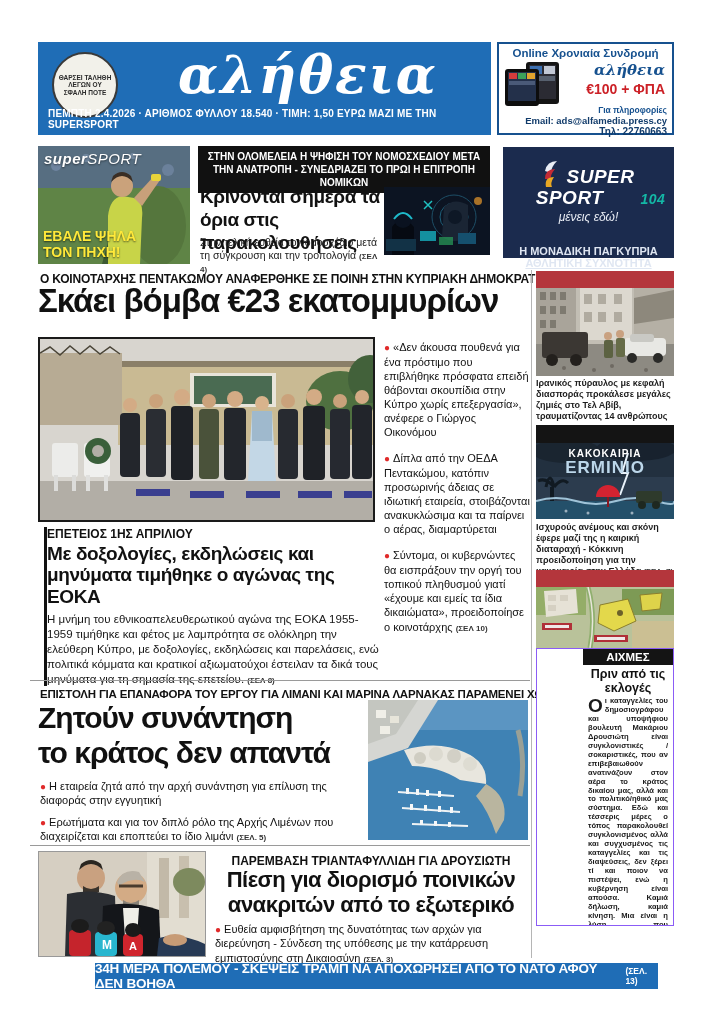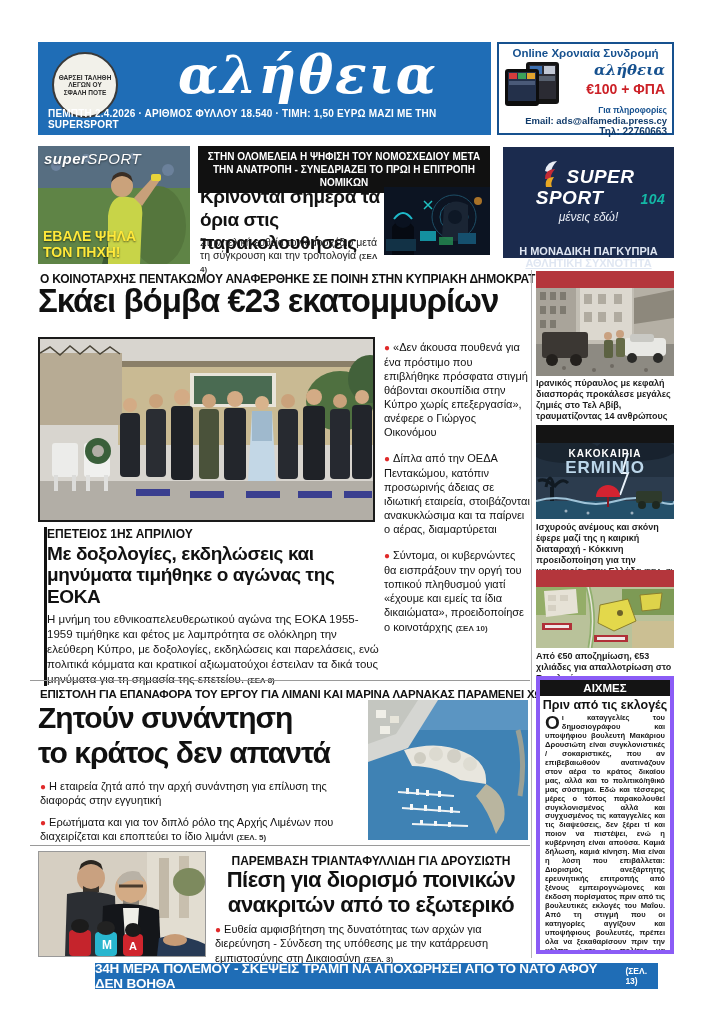--- a/index.html
+++ b/index.html
@@ -90,21 +90,21 @@
   .iran-photo{top:288px;height:88px;overflow:hidden;}
   .iran-cap{top:378px;}
   .erm-h{top:425px;height:17px;}
   .erm-photo{top:443px;height:76px;overflow:hidden;}
   .erm-ov1{position:absolute;left:0;top:5px;width:100%;text-align:center;color:#fff;font-weight:800;font-size:10px;letter-spacing:1px;}
   .erm-ov2{position:absolute;left:0;top:15px;width:100%;text-align:center;color:#bcd7ea;font-weight:900;font-size:17px;letter-spacing:1px;}
   .erm-cap{top:522px;}
   .court-h{top:570px;height:16px;}
   .court-photo{top:587px;height:61px;overflow:hidden;}
   .court-cap{top:651px;}
-  .aixmes{top:676px;height:278px;border:4px solid #8b5cf6;box-sizing:border-box;background:#fff;overflow:hidden;}
+  .aixmes{top:648px;height:278px;border:1px solid #8b5cf6;box-sizing:border-box;background:#fff;overflow:hidden;padding-left:46px;}
   .aix-h{background:#141414;color:#fff;font-weight:800;font-size:11.5px;text-align:center;padding:2px 0;}
   .aix-title{font-weight:800;font-size:12.5px;text-align:center;margin-top:2px;}
   .aix-body{font-size:7.6px;font-weight:700;line-height:1.18;text-align:justify;padding:2px 5px 0 5px;color:#1a1a1a;}
   .aix-drop{float:left;font-size:19px;font-weight:900;line-height:0.85;margin:1px 2px 0 0;}
 
   
   .banner{left:95px;top:963px;width:563px;height:26px;background:#1f6db6;color:#fff;
           display:flex;align-items:center;justify-content:center;gap:4px;}
   .banner-text{font-weight:800;font-size:13.5px;letter-spacing:-0.2px;}
   .banner-ref{font-size:8.5px;font-weight:bold;}
@@ -258,21 +258,21 @@
       </g>
       <rect x="96" y="150" width="34" height="7" fill="#3a3f8f"></rect>
         <rect x="150" y="152" width="34" height="7" fill="#3a3f8f"></rect>
       <rect x="206" y="152" width="34" height="7" fill="#3a3f8f"></rect>
         <rect x="258" y="152" width="34" height="7" fill="#3a3f8f"></rect>
       <rect x="304" y="152" width="28" height="7" fill="#3a3f8f"></rect>
     </svg>
   </div>
 
   <div class="abs lead-bullets">
-    <p><span class="dot">●</span><span>«Δεν άκουσα πουθενά για ένα πρόστιμο που επιβλήθηκε πρόσφατα στιγμή θάβονται σκουπίδια στην Κύπρο χωρίς επεξεργασία», ανέφερε ο Γιώργος Οικονόμου</span></p>
+    <p><span class="dot">●</span><span>«Δεν άκουσα πουθενά για ένα πρόστιμο που επιβλήθηκε πρόσφατα επειδή θάβονται σκουπίδια στην Κύπρο χωρίς επεξεργασία», ανέφερε ο Γιώργος Οικονόμου</span></p>
     <p><span class="dot">●</span><span>Δίπλα από την ΟΕΔΑ Πεντακώμου, κατόπιν προσωρινής άδειας σε ιδιωτική εταιρεία, στοιβάζονται ανακυκλώσιμα και τα παίρνει ο αέρας, διαμαρτύρεται</span></p>
     <p><span class="dot">●</span><span>Σύντομα, οι κυβερνώντες θα εισπράξουν την οργή του τοπικού πληθυσμού γιατί «έχουμε και εμείς τα ίδια δικαιώματα», προειδοποίησε ο κοινοτάρχης</span> <span class="pref">(ΣΕΛ 10)</span></p>
   </div>
 
   <div class="abs eoka">
     <div class="eoka-kicker">ΕΠΕΤΕΙΟΣ 1ΗΣ ΑΠΡΙΛΙΟΥ</div>
     <div class="eoka-headline">Με δοξολογίες, εκδηλώσεις και μηνύματα τιμήθηκε ο αγώνας της ΕΟΚΑ</div>
     <div class="eoka-body">
       <span>Η μνήμη του εθνικοαπελευθερωτικού αγώνα της ΕΟΚΑ 1955-1959 τιμήθηκε και φέτος με λαμπρότητα σε ολόκληρη την ελεύθερη Κύπρο, με δοξολογίες, εκδηλώσεις και παρελάσεις, ενώ πολιτικά κόμματα και κρατικοί αξιωματούχοι έστειλαν τα δικά τους μηνύματα για τη σημασία της επετείου.</span>
       <span class="pref">(ΣΕΛ 8)</span>

